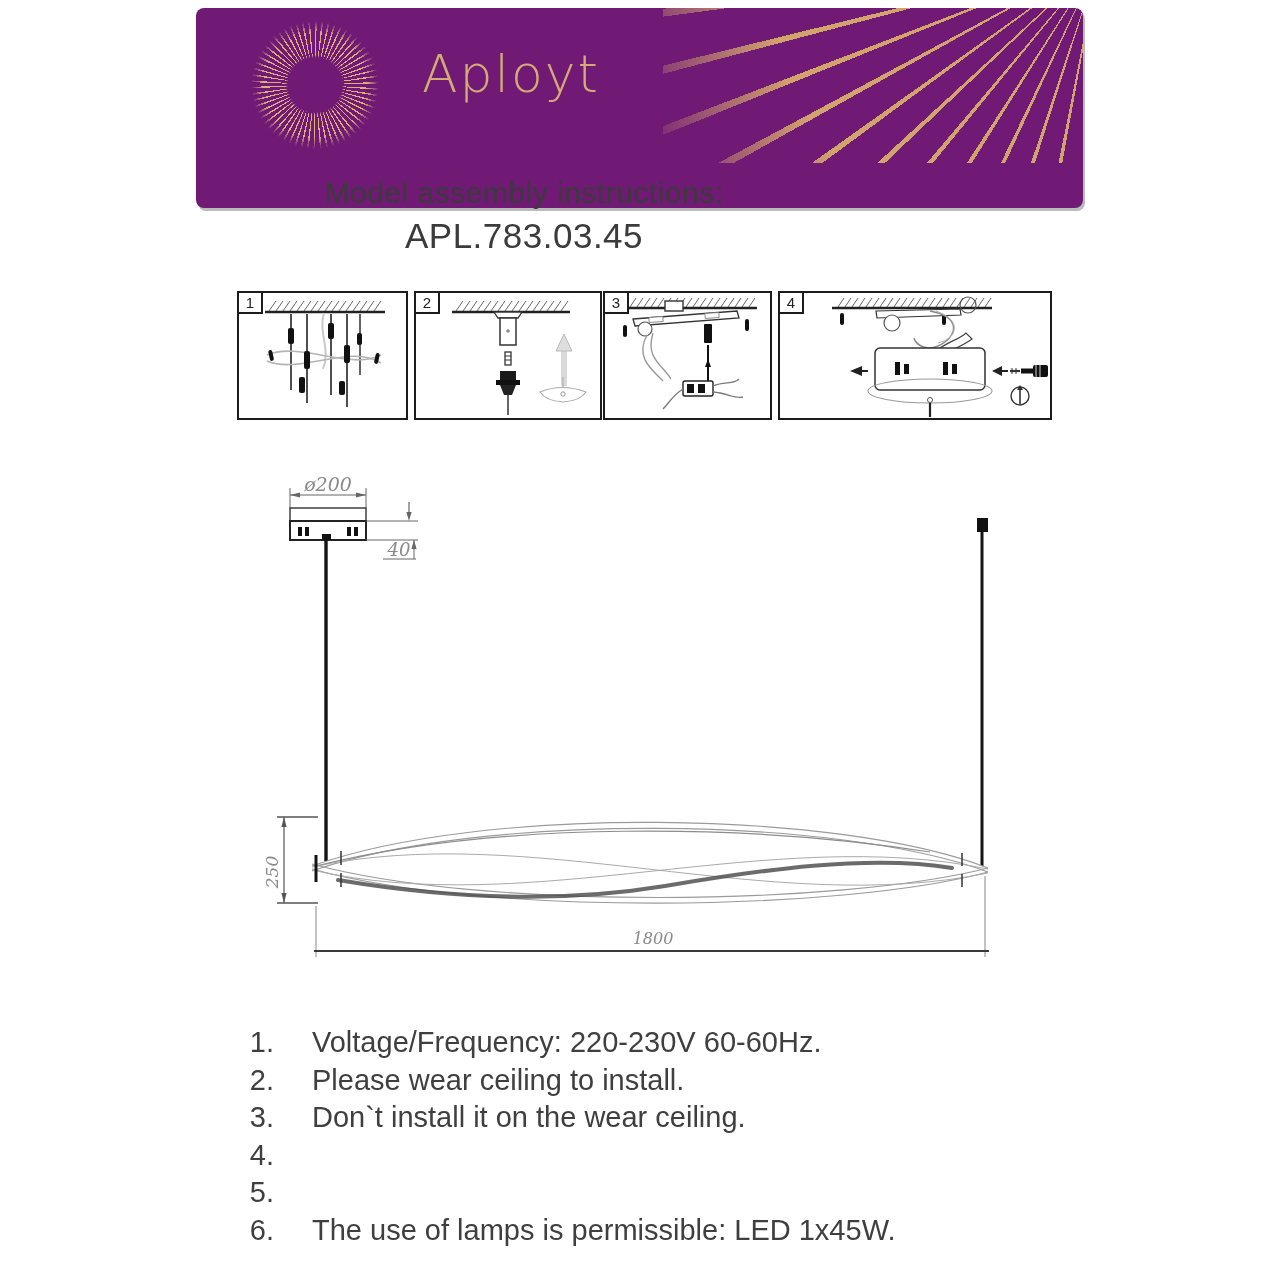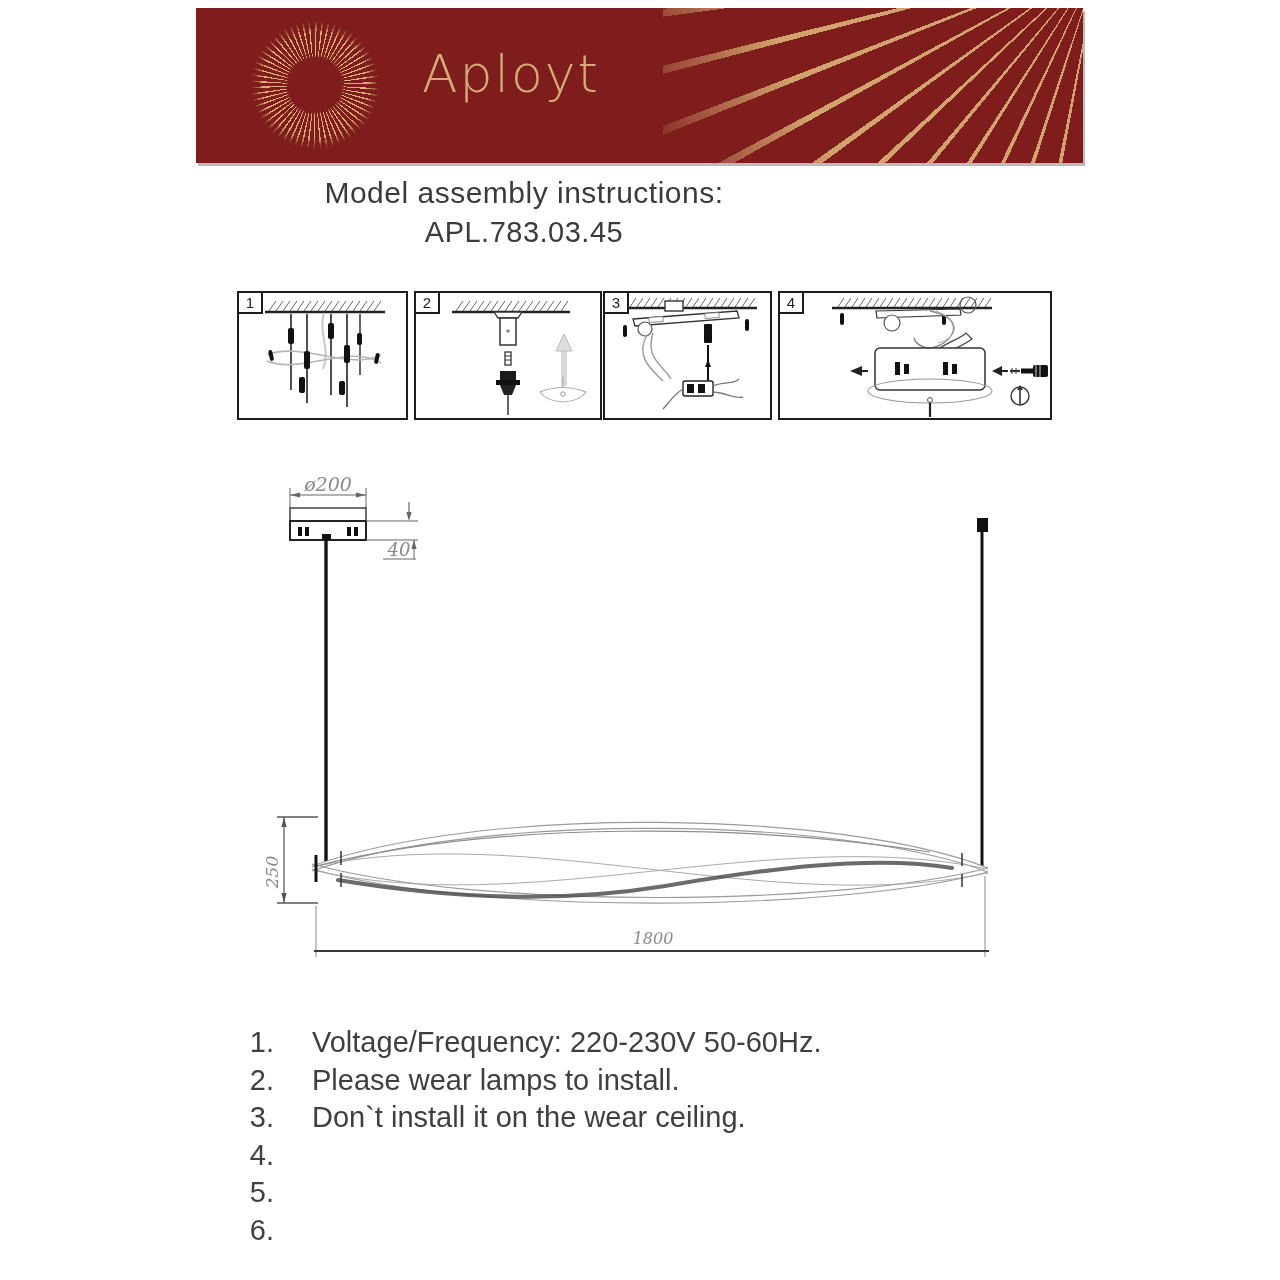--- a/index.html
+++ b/index.html
@@ -1,36 +1,36 @@
 <!DOCTYPE html>
 <html><head>
 <meta charset="utf-8">
 <style>
   html,body{margin:0;padding:0;background:#ffffff;}
   body{font-family:"Liberation Sans",sans-serif;}
   .page{position:relative;width:1280px;height:1280px;background:#fff;overflow:hidden;}
 
   
-  .banner{position:absolute;left:196px;top:8px;width:887px;height:155px;background:#7f1d1d;
-          box-shadow:2px 3px 0 rgba(150,150,150,.65);overflow:hidden;}
+  .banner{position:absolute;left:196px;top:8px;width:887px;height:200px;background:#701a75;
+          box-shadow:2px 3px 0 rgba(150,150,150,.65);overflow:hidden;border-radius:8px;}
   .starburst{position:absolute;left:52px;top:10px;width:134px;height:134px;border-radius:50%;
      background:repeating-conic-gradient(from 0deg,rgba(226,183,124,.95) 0deg 1.6deg,rgba(0,0,0,0) 1.6deg 5.8deg);
      -webkit-mask:radial-gradient(circle,transparent 0 27px,#000 30px 52px,transparent 64px);
      mask:radial-gradient(circle,transparent 0 27px,#000 30px 52px,transparent 64px);}
   .brand{position:absolute;left:226px;top:36px;color:#d3ab74;font-size:52px;font-weight:200;
          letter-spacing:2px;font-family:"DejaVu Sans",sans-serif;}
   .rays{position:absolute;right:0;top:0;width:420px;height:155px;
      background:repeating-conic-gradient(from 140deg at 104% -32%,#d2a46d 0deg 1deg,rgba(0,0,0,0) 1deg 7.2deg);
      -webkit-mask:radial-gradient(circle at 104% -32%,#000 0 330px,transparent 500px);
      mask:radial-gradient(circle at 104% -32%,#000 0 330px,transparent 500px);}
 
   
   .title-block{position:absolute;left:0;top:176px;width:1048px;text-align:center;color:#3b3b3b;}
   .title-line{font-size:30px;letter-spacing:.5px;}
-  .model-line{font-size:29px;margin-top:6px;letter-spacing:.5px;}
+  .model-line{font-size:35px;margin-top:6px;letter-spacing:.5px;}
 
   
   .panels{position:absolute;left:237px;top:291px;height:129px;display:flex;}
   .panel{position:relative;border:2px solid #1c1c1c;background:#fff;box-sizing:border-box;}
   .panel.p1{width:171px;}
   .panel.p2{width:188px;margin-left:6px;}
   .panel.p3{width:169px;margin-left:1px;}
   .panel.p4{width:274px;margin-left:6px;}
   .panel-num{position:absolute;left:-2px;top:-2px;width:26px;height:23px;border:2px solid #1c1c1c;
              background:#fff;display:flex;align-items:center;justify-content:center;
@@ -230,34 +230,35 @@
 
     <line x1="316" y1="906" x2="316" y2="957" stroke="#888" stroke-width="1"></line>
     <line x1="985" y1="876" x2="985" y2="957" stroke="#888" stroke-width="1"></line>
     <line x1="314" y1="951" x2="989" y2="951" stroke="#3a3a3a" stroke-width="2"></line>
     <text x="653" y="944" font-size="16" font-style="italic" fill="#8a8a8a" text-anchor="middle" font-family="DejaVu Serif,serif">1800</text>
   </svg>
 
   <div class="list">
     <div class="row">
       <span class="num">1.</span>
-      <span class="txt">Voltage/Frequency: 220-230V 50-60Hz.</span>
+      <span class="txt">Voltage/Frequency: 220-230V 60-60Hz.</span>
     </div>
     <div class="row">
       <span class="num">2.</span>
-      <span class="txt">Please wear lamps to install.</span>
+      <span class="txt">Please wear ceiling to install.</span>
     </div>
     <div class="row">
       <span class="num">3.</span>
       <span class="txt">Don`t install it on the wear ceiling.</span>
     </div>
     <div class="row">
       <span class="num">4.</span>
     </div>
     <div class="row">
       <span class="num">5.</span>
     </div>
     <div class="row">
       <span class="num">6.</span>
+      <span class="txt">The use of lamps is permissible: LED 1x45W.</span>
     </div>
   </div>
 
 </div>
 
 </body></html>

